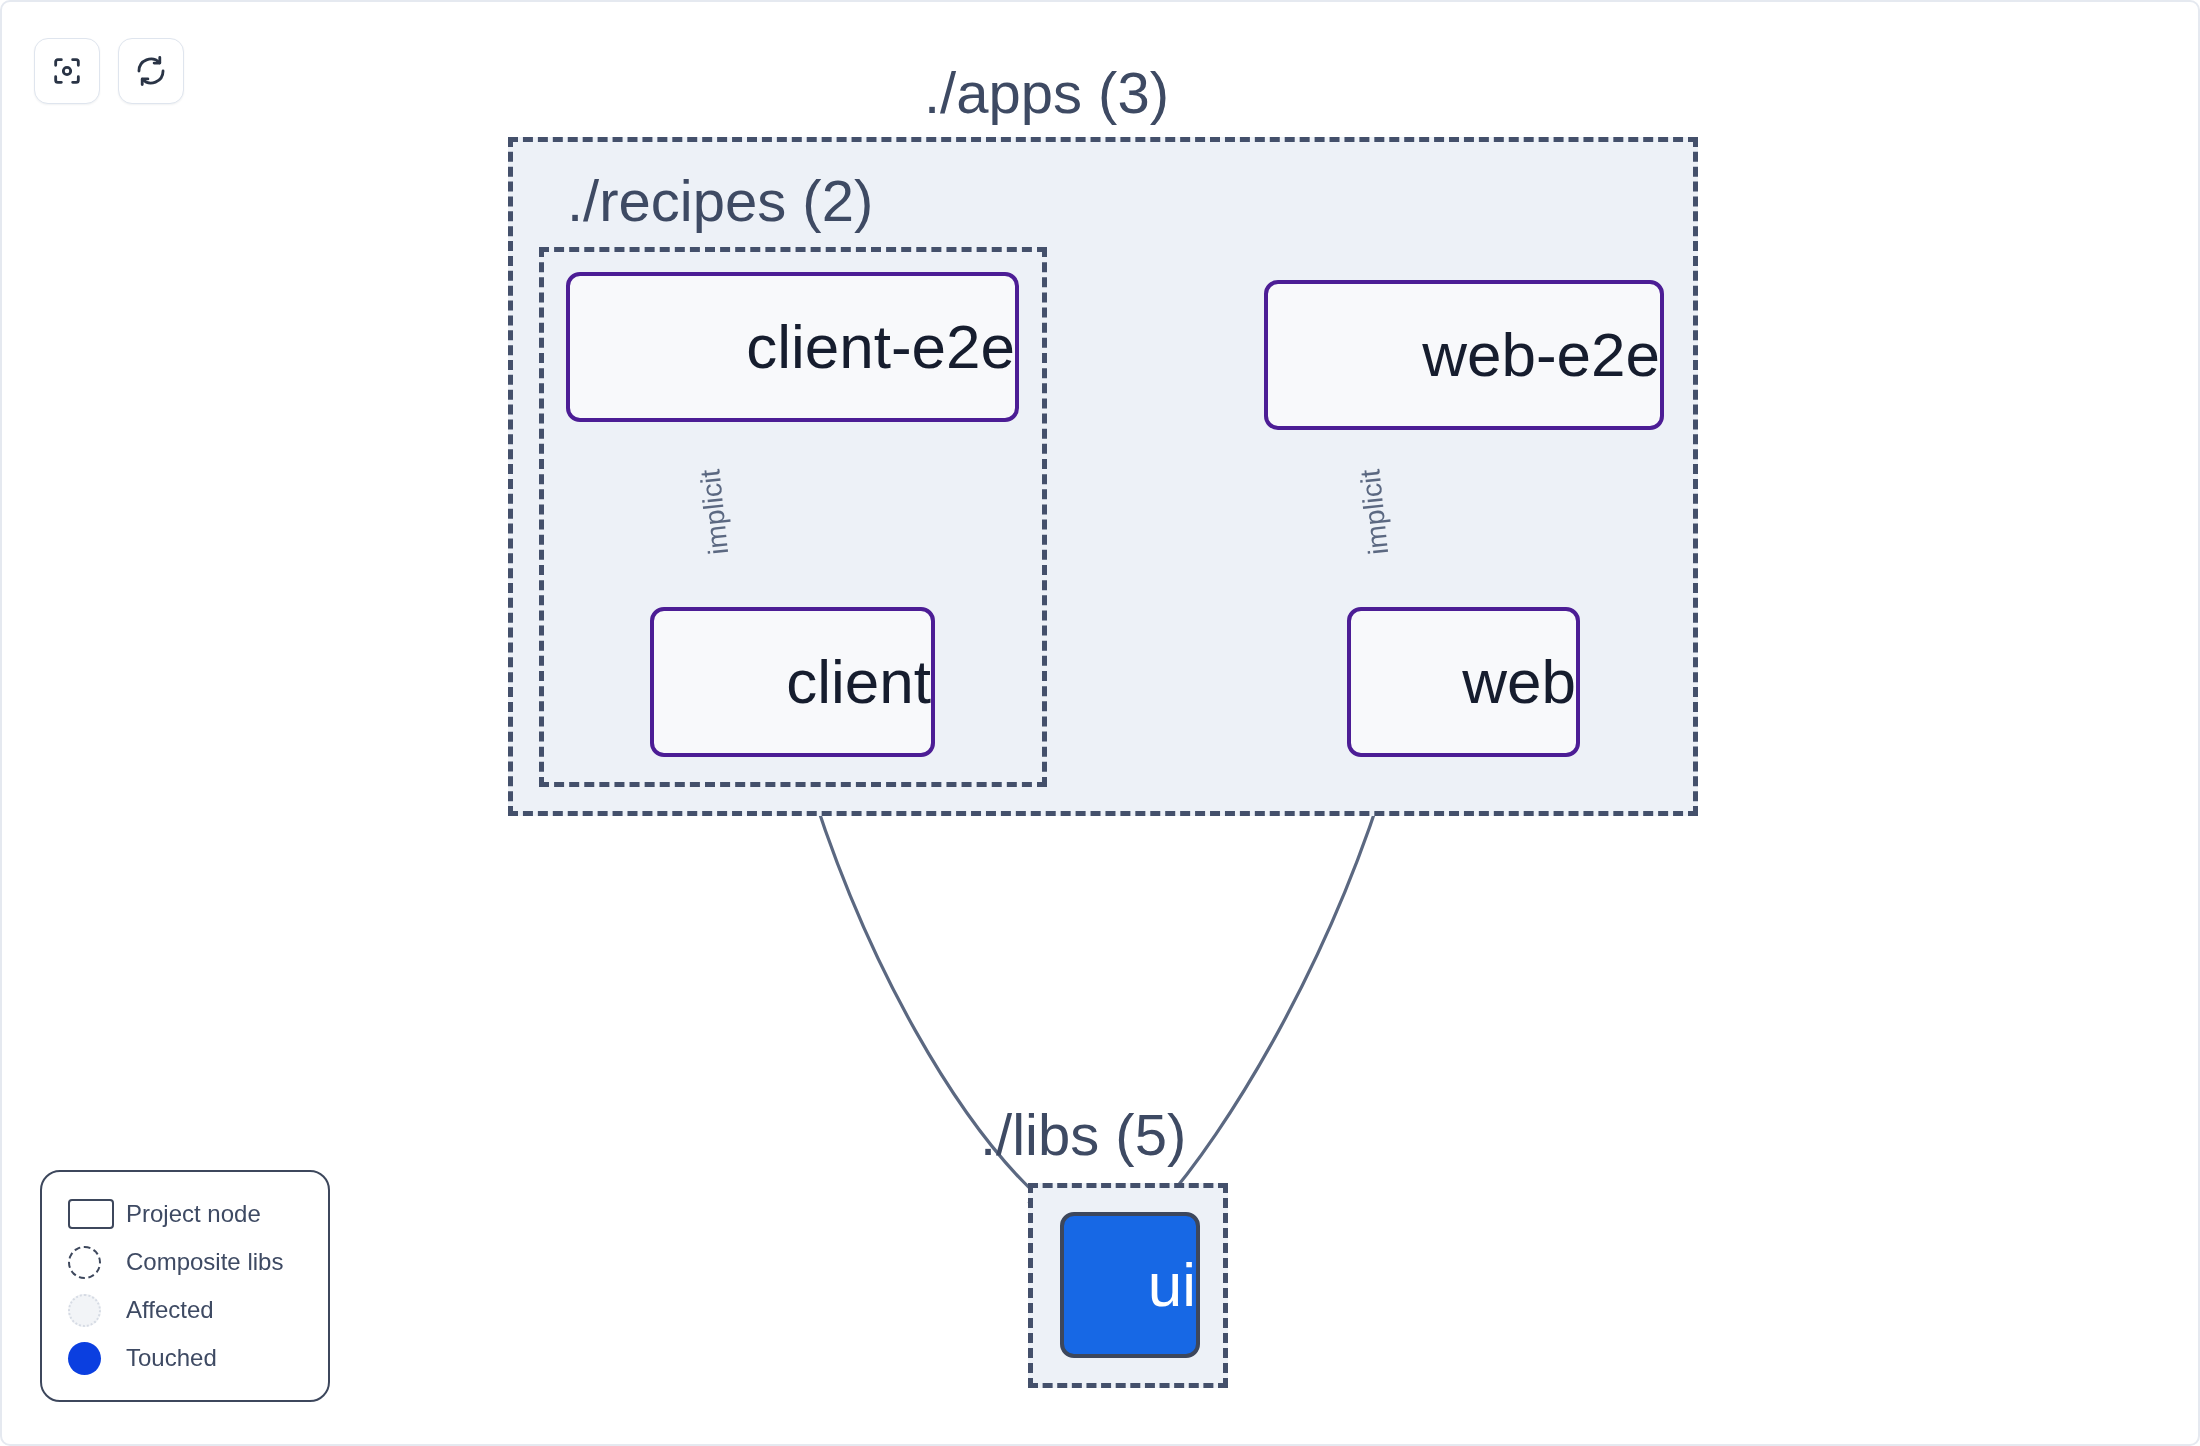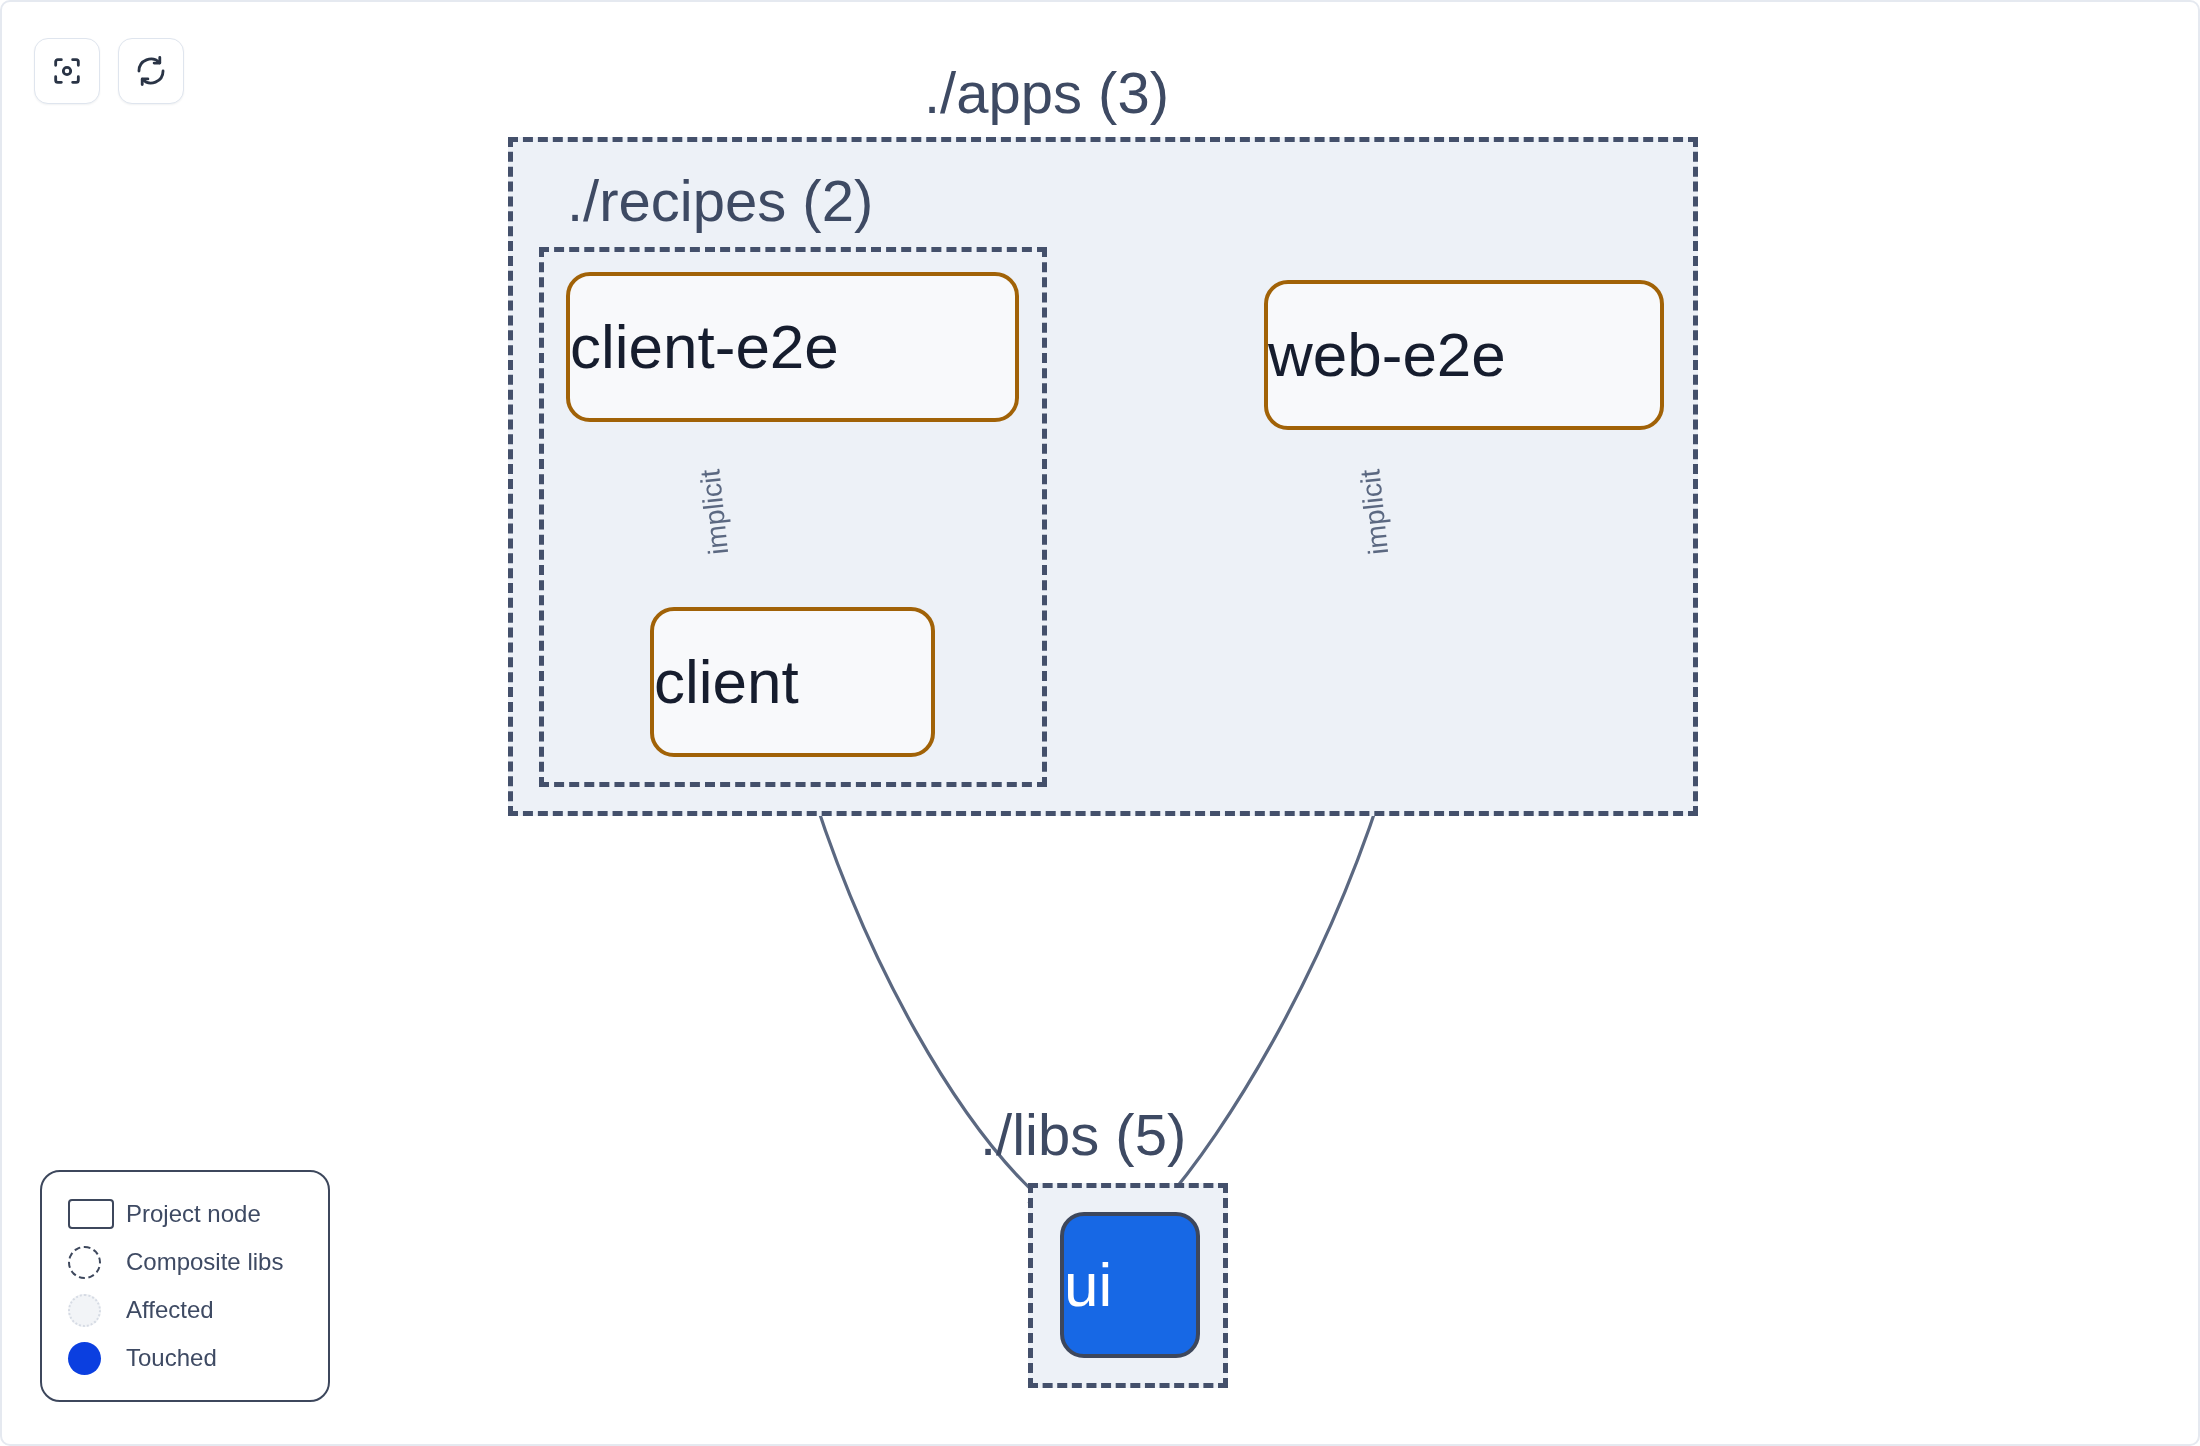--- a/index.html
+++ b/index.html
@@ -70,23 +70,23 @@
     z-index: 30;
     font-family: "Liberation Sans", sans-serif;
   }
 
   
   .node {
     position: absolute;
     box-sizing: border-box;
     display: flex;
     align-items: center;
-    justify-content: flex-start;
-    border: 4px solid #a16207;
-    border-radius: 24px;
+    justify-content: flex-end;
+    border: 4px solid #4c1d95;
+    border-radius: 14px;
     background: #f8f9fb;
     color: #161d2e;
     font-size: 62px;
     line-height: 1;
     white-space: nowrap;
     z-index: 25;
     cursor: pointer;
     font-family: "Liberation Sans", sans-serif;
   }
   .node.touched {
@@ -234,20 +234,23 @@
   </div>
 
   <div class="node" style="left:648px; top:605px; width:285px; height:150px;">
     <span>client</span>
   </div>
 
   <div class="node" style="left:1262px; top:270px; width:400px; height:150px;margin-top:8px;">
     <span>web-e2e</span>
   </div>
 
+  <div class="node" style="left:1345px; top:605px; width:233px; height:150px;">
+    <span>web</span>
+  </div>
 
   <div class="node touched" style="left:1058px; top:1210px; width:140px; height:146px;">
     <span>ui</span>
   </div>
 
   <div class="legend">
     <div class="legend-row">
       <span class="legend-swatch">
         <span class="sw-project"></span>
       </span>

